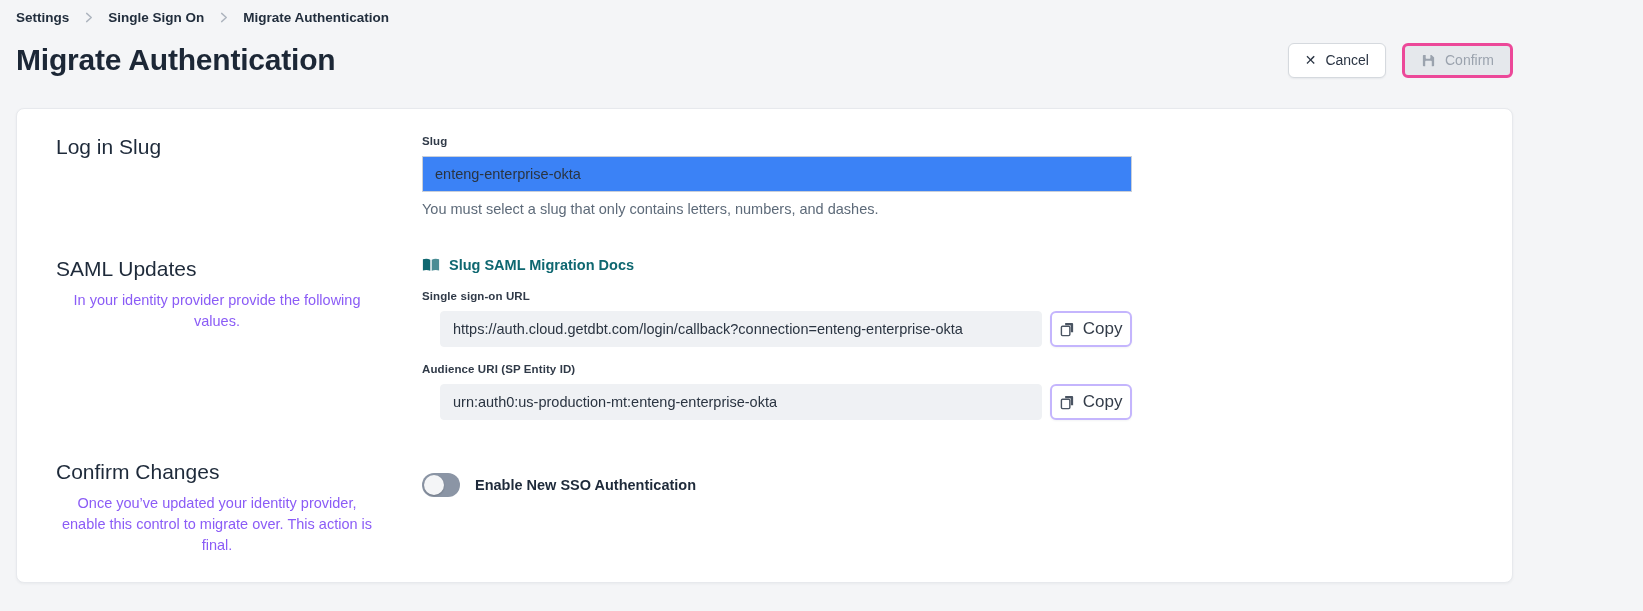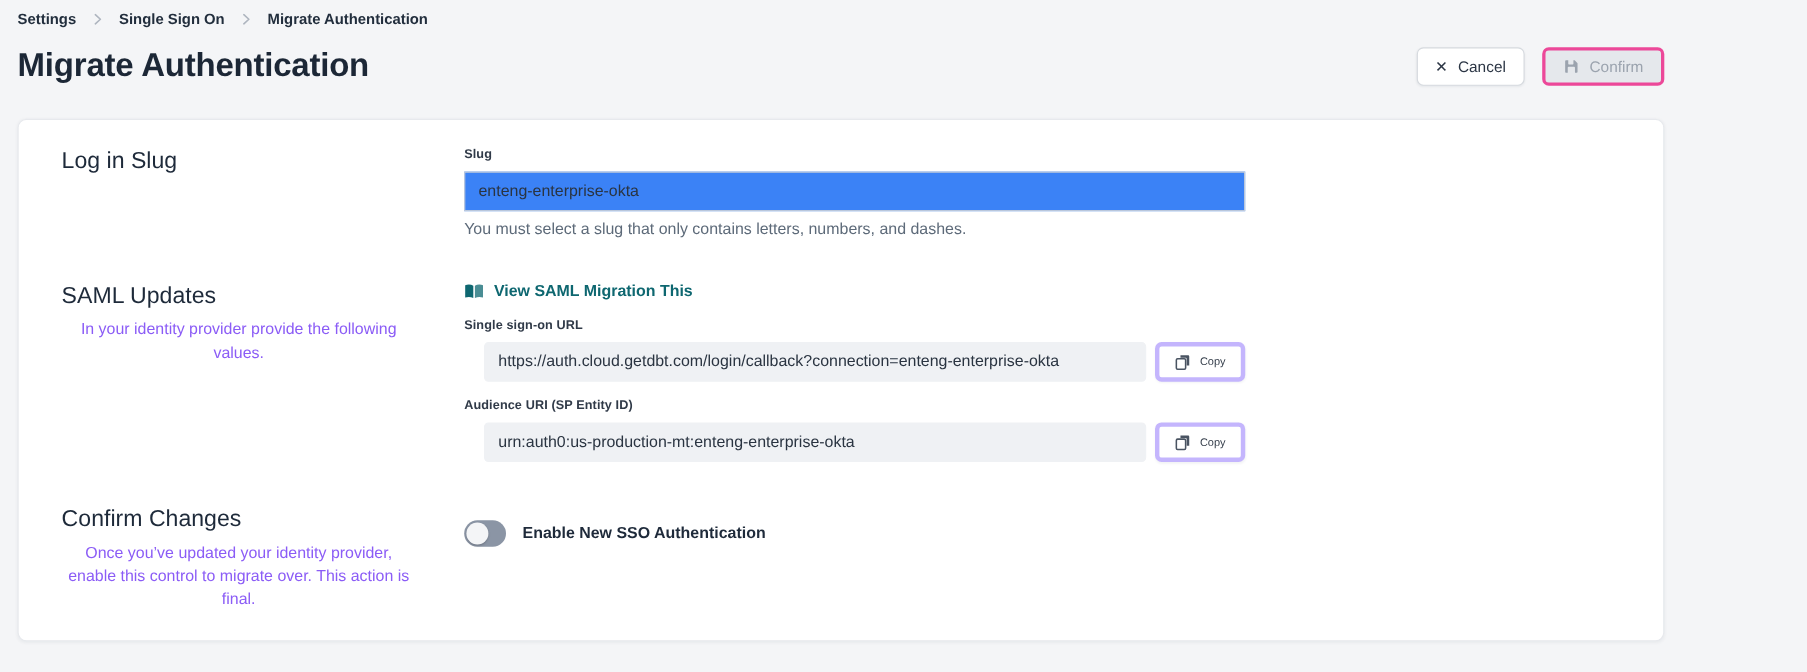--- a/index.html
+++ b/index.html
@@ -98,22 +98,22 @@
   .readonly-field {
     width: 618px; height: 36px;
     background: #eff1f4; border: 1px solid #eff1f4; border-radius: 4px;
     color: #2a3441; font-size: 14.5px;
     padding: 0 12px; display: flex; align-items: center;
     white-space: nowrap; overflow: hidden;
   }
   .btn-copy {
     width: 84px; height: 36px;
     display: inline-flex; align-items: center; justify-content: center; gap: 8px;
-    background: #fff; border: 4px solid #c4b5fd; border-radius: 6px;
-    font-size: 10px; color: #333c49; cursor: pointer;
+    background: #fff; border: 2px solid #c4b5fd; border-radius: 6px;
+    font-size: 17px; color: #333c49; cursor: pointer;
     box-shadow: 0 1px 2px rgba(20,30,50,0.05);
   }
   .btn-copy svg { display: block; }
 
   .toggle-line { display: flex; align-items: center; gap: 15px; height: 24px; margin-top: 13px; }
   .toggle {
     position: relative; width: 38px; height: 24px;
     background: #8b95a5; border-radius: 12px; cursor: pointer; flex: 0 0 auto;
   }
   .toggle .knob {
@@ -180,21 +180,21 @@
       <p class="section-desc">In your identity provider provide the following values.</p>
     </div>
     <div>
       <a class="docs-link">
         <span>
           <svg width="18" height="14" viewBox="0 0 20 15">
               <path fill="#0e6770" d="M1 1.2 C3.6 0.2 6.8 0.3 9.2 1.6 V14 C6.8 12.8 3.6 12.7 1 13.6 Z"></path>
               <path fill="#0e6770" d="M19 1.2 C16.4 0.2 13.2 0.3 10.8 1.6 V14 C13.2 12.8 16.4 12.7 19 13.6 Z" opacity="0.75"></path>
             </svg>
         </span>
-        <span>View SAML Migration This</span>
+        <span>Slug SAML Migration Docs</span>
       </a>
 
       <div class="field-label-wrap">
         <label class="field-label">Single sign-on URL</label>
       </div>
       <div class="copy-row">
         <div class="readonly-field">https://auth.cloud.getdbt.com/login/callback?connection=enteng-enterprise-okta</div>
         <button class="btn-copy">
           <span>
             <svg width="15" height="15" viewBox="0 0 16 16">

